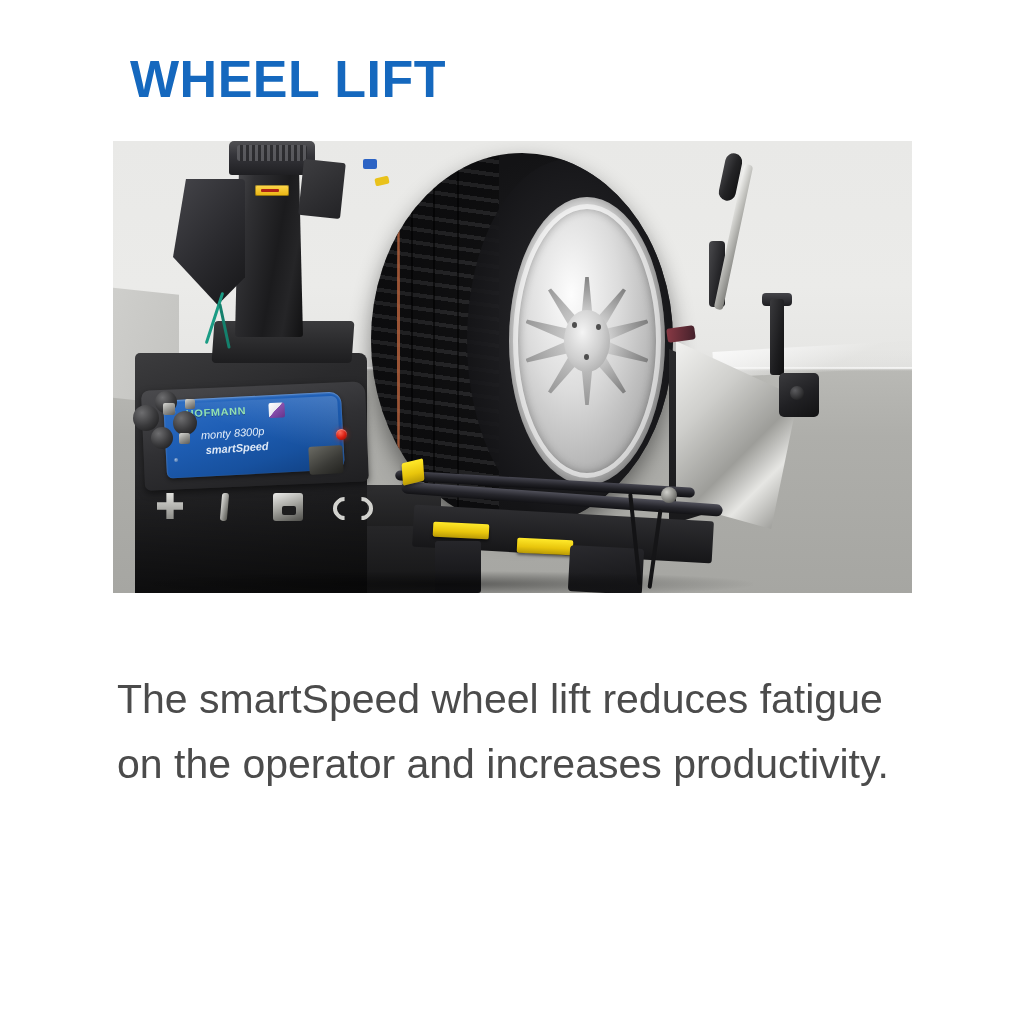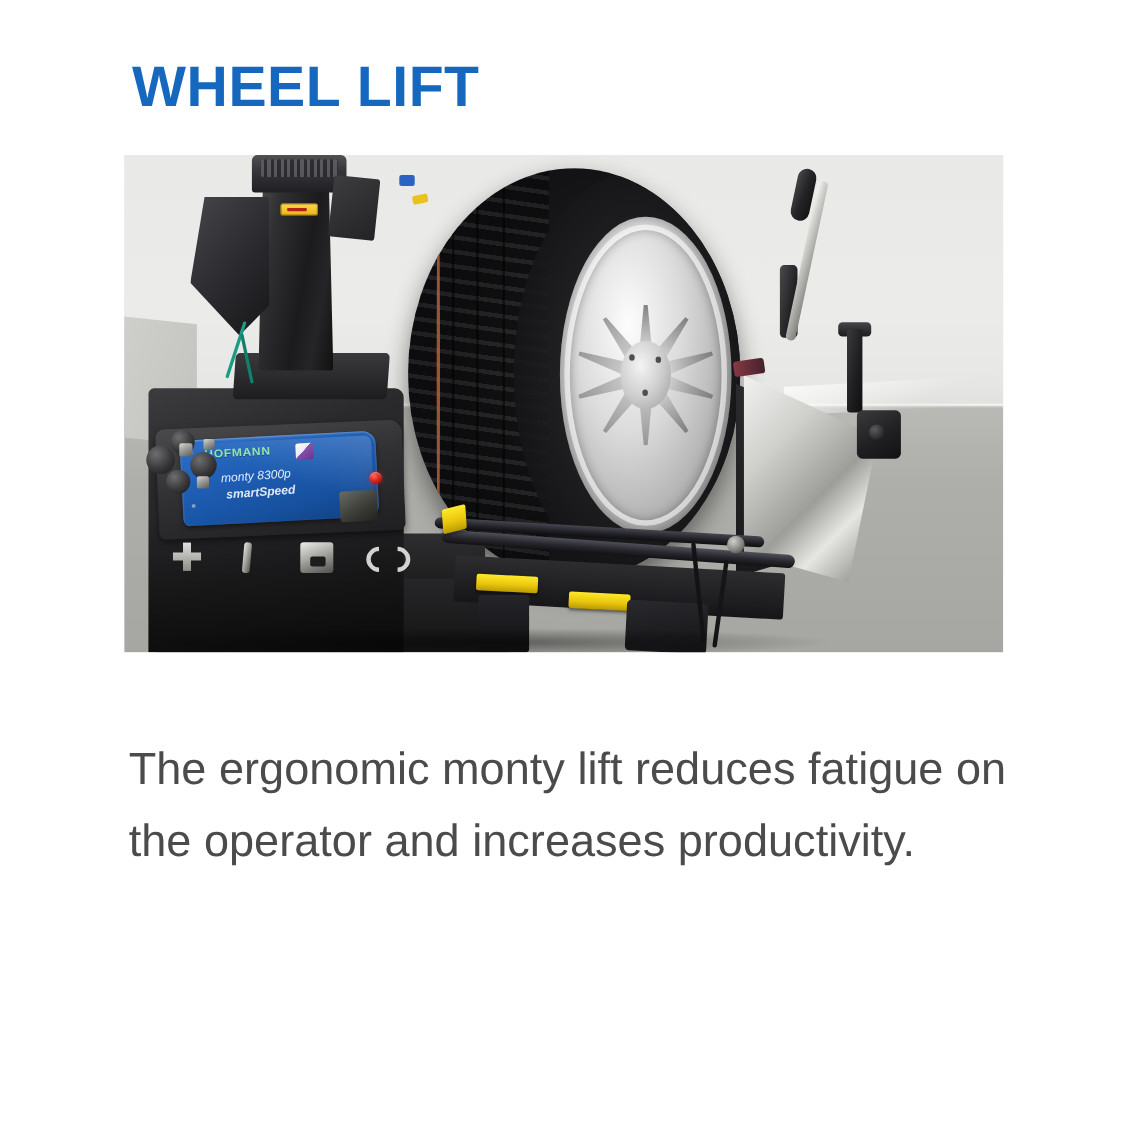--- a/index.html
+++ b/index.html
@@ -19,21 +19,21 @@
     position: absolute;
     left: 0; top: 0;
     width: 1024px;
     height: 1024px;
     background: #ffffff;
   }
 
   
   .page-title {
     position: absolute;
-    left: 120px;
+    left: 130px;
     top: 16px;
     font-family: "Liberation Sans", sans-serif;
     font-weight: bold;
     font-size: 52px;
     line-height: 56px;
     letter-spacing: 0.5px;
     color: #1568be;
     white-space: nowrap;
   }
 
@@ -839,15 +839,15 @@
     <div class="pad pad-a"></div>
     <div class="pad pad-b"></div>
     <div class="lift-post"></div>
     <div class="lift-hinge"></div>
     <div class="lift-bolt"></div>
     <div class="cable"></div>
     <div class="cable2"></div>
     <div class="floor-shadow"></div>
   </div>
 
-  <p class="body-copy">The ergonomic monty lift reduces fatigue on the operator and increases productivity.</p>
+  <p class="body-copy">The smartSpeed wheel lift reduces fatigue on the operator and increases productivity.</p>
 
 </div>
 
 </body></html>

